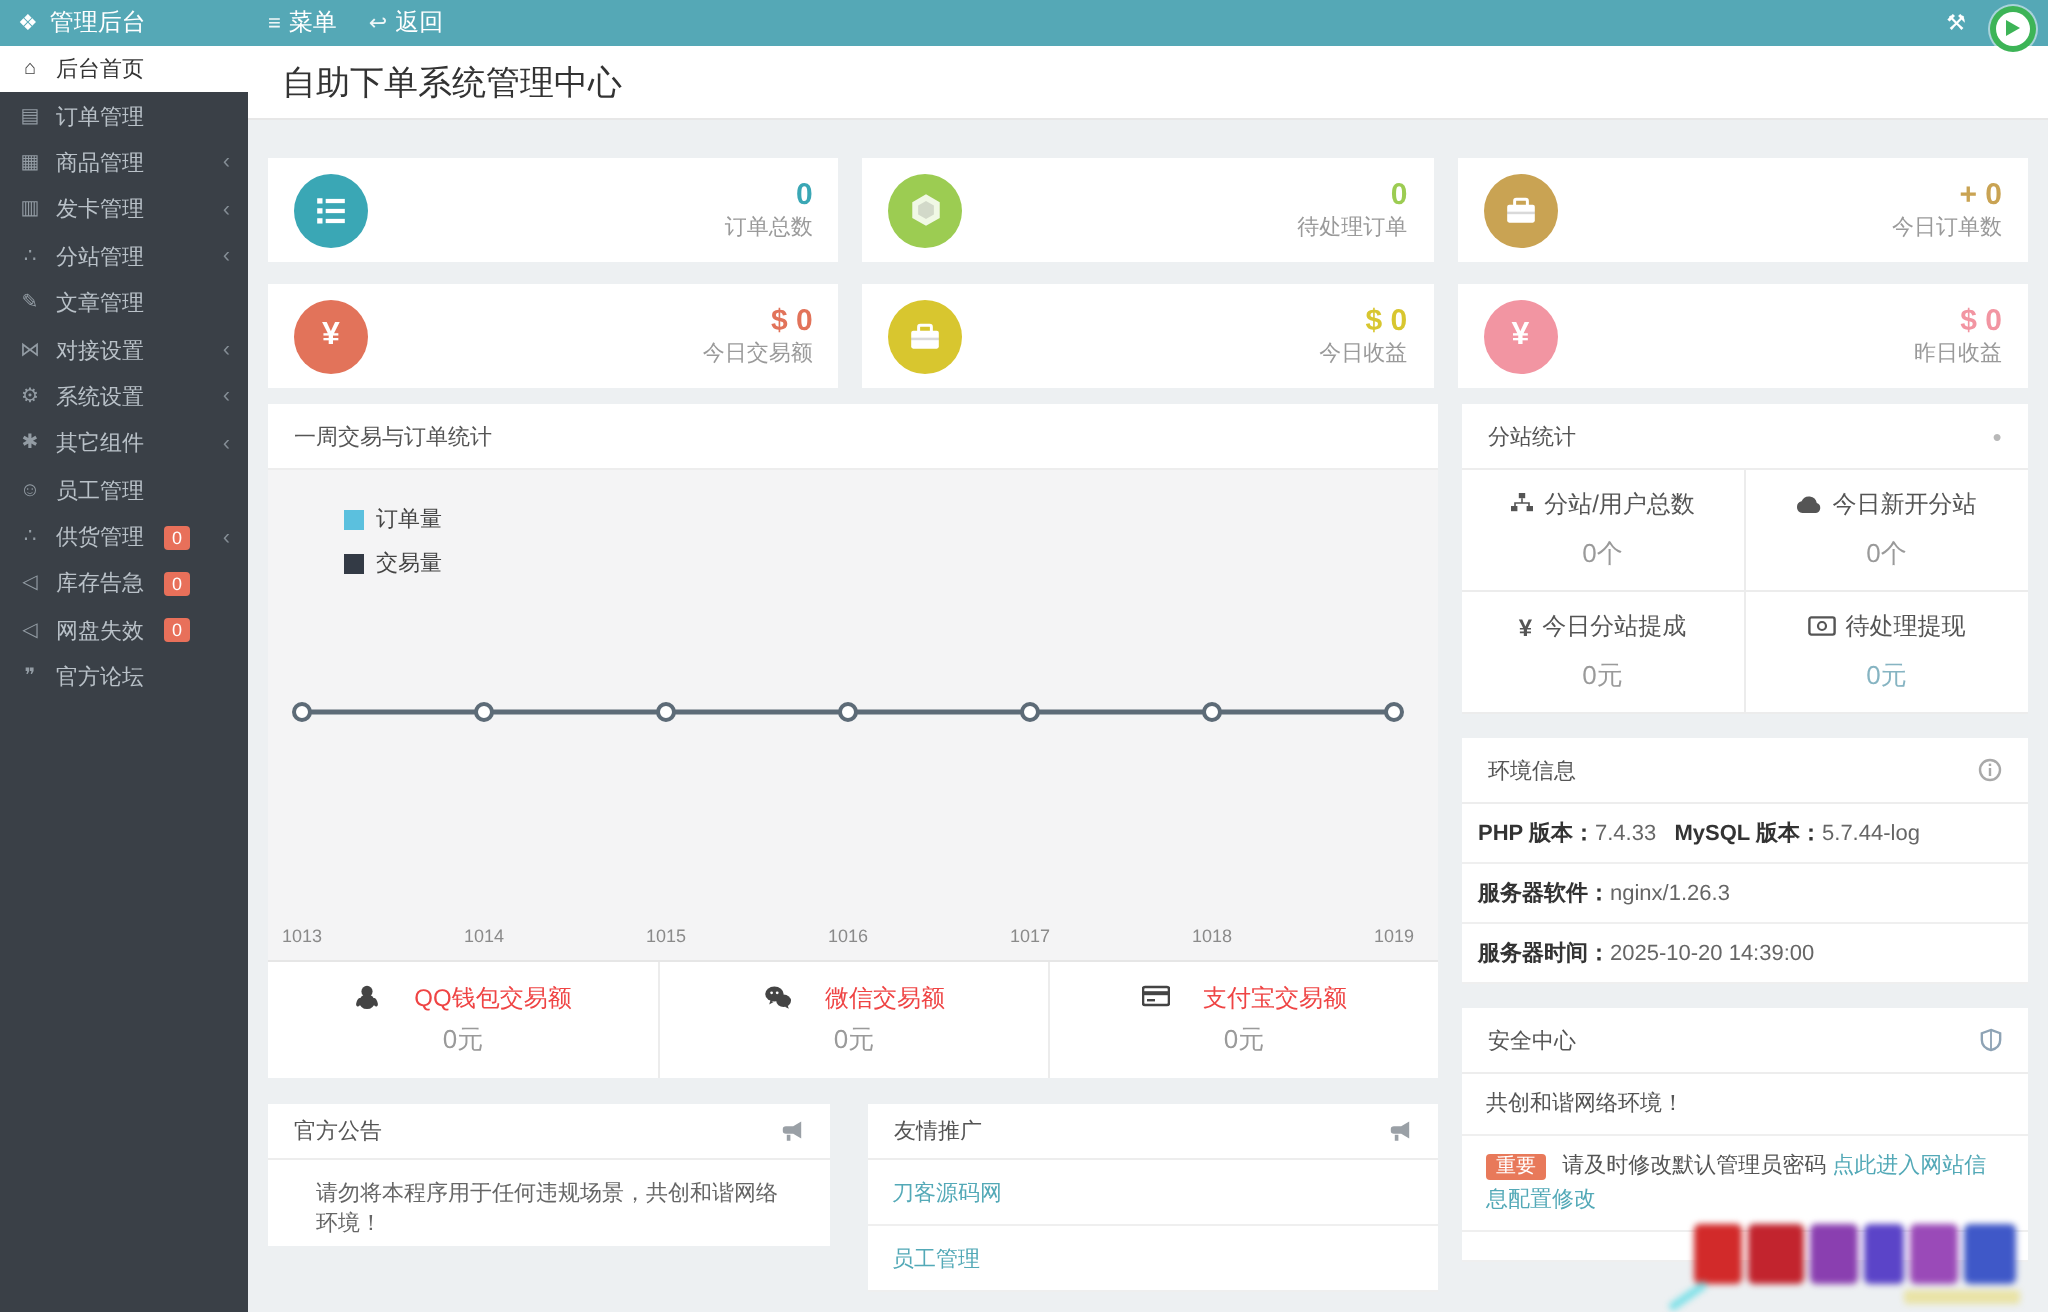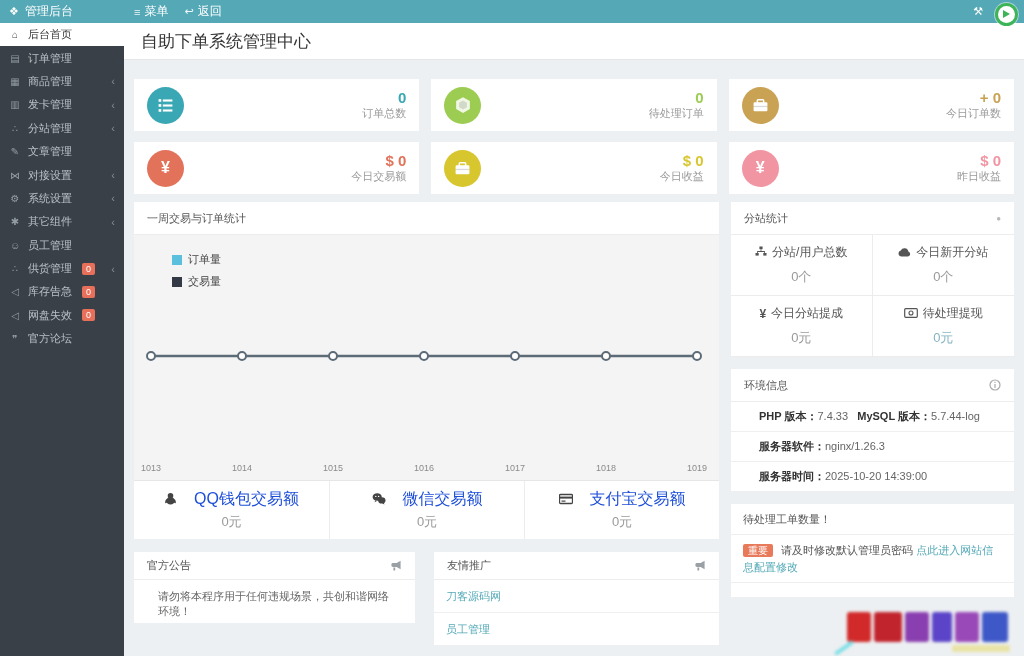--- a/index.html
+++ b/index.html
@@ -55,21 +55,21 @@
   .ph-right { margin-left:auto; color:#a9a9a9; display:flex; align-items:center; }
 
   
   .chart-body { background:#f4f4f5; height:245px; position:relative; }
   .legend { position:absolute; left:38px; top:17px; font-size:11px; color:#444; }
   .legend-item { display:flex; align-items:center; gap:6px; margin-bottom:7px; cursor:pointer; }
   .legend-swatch { width:10px; height:10px; display:inline-block; }
   .chart-footer { background:#fff; height:59px; display:grid; grid-template-columns:1fr 1fr 1fr; border-top:1px solid #e6e6e6; }
   .pay-cell { display:flex; flex-direction:column; align-items:center; justify-content:center; border-left:1px solid #ececec; }
   .pay-cell:first-child { border-left:none; }
-  .pay-title { display:flex; align-items:center; gap:17px; font-size:16px; color:#1d4ed8; }
+  .pay-title { display:flex; align-items:center; gap:17px; font-size:12px; color:#ef4444; }
   .pay-value { font-size:13px; color:#9a9a9a; margin-top:3px; }
 
   
   .notices-row { display:grid; grid-template-columns:281px 285px; gap:19px; margin-top:13px; }
   .panel-sm .panel-header { height:28px; }
   .notice-body { background:#fff; height:43px; padding:9px 24px; font-size:11px; color:#666; }
   .promo-row { background:#fff; height:33px; display:flex; align-items:center; padding:0 12px;
                font-size:11px; color:#53a9b7; border-bottom:1px solid #efefef; cursor:pointer;text-align:right; }
 
   
@@ -78,21 +78,21 @@
   .sub-cell { height:61px; display:flex; flex-direction:column; align-items:center; justify-content:center;
               border-bottom:1px solid #ececec; }
   .sub-cell:nth-child(odd) { border-right:1px solid #ececec; }
   .sub-label { display:flex; align-items:center; gap:5px; font-size:12px; color:#555; }
   .sub-value { font-size:13px; color:#9a9a9a; margin-top:7px; }
   .sub-value.teal { color:#86b4c2; }
   .sub-footer { background:#fff; height:35px; display:flex; align-items:center; justify-content:center;
                 gap:4px; font-size:11px; color:#555; cursor:pointer; }
   .sub-footer .teal { color:#53a9b7; }
 
-  .env-row { background:#fff; padding:7px 28px; border-bottom:1px solid #efefef; font-size:11px; color:#666; }
+  .env-row { background:#fff; padding:7px 8px; border-bottom:1px solid #efefef; font-size:11px; color:#666; }
   .env-label { font-weight:bold; color:#333; }
   .env-val { color:#666; }
 
   .sec-row { background:#fff; padding:7px 12px; border-bottom:1px solid #efefef; font-size:11px; color:#555; line-height:16px; }
   .sec-badge { background:#e8795a; color:#fff; font-size:10px; padding:1px 5px; border-radius:2px; margin-right:5px; }
   .sec-link { color:#53a9b7; cursor:pointer; }
 
   .icon-svg { display:inline-block; vertical-align:middle; }
   .uni { font-style:normal; }
 
@@ -467,22 +467,31 @@
             </div>
             <div class="env-row">
               <span class="env-label">服务器软件：</span><span class="env-val">nginx/1.26.3</span>
             </div>
             <div class="env-row">
               <span class="env-label">服务器时间：</span><span class="env-val">2025-10-20 14:39:00</span>
             </div>
           </div>
 
           <div>
+            <div class="panel-header">
+              <span>安全中心</span>
+              <span class="ph-right">
+                <svg class="icon-svg" width="11" height="12" viewBox="0 0 12 13">
+                    <path fill="none" stroke="#8ea3b5" stroke-width="1.3" d="M6 1 L11 2.8 V6.5 C11 9.5 8.7 11.3 6 12 C3.3 11.3 1 9.5 1 6.5 V2.8 Z"></path>
+                    <line x1="6" y1="1.5" x2="6" y2="11.5" stroke="#8ea3b5" stroke-width="1"></line>
+                  </svg>
+              </span>
+            </div>
             <div class="sec-row">
-              <span>待处理工单数量！</span>
+              <span>共创和谐网络环境！</span>
             </div>
             <div class="sec-row">
               <span class="sec-badge">重要</span>
               <span>请及时修改默认管理员密码</span>
               <span class="sec-link">点此进入网站信息配置修改</span>
             </div>
             <div class="sec-row">
               
               
             </div>

